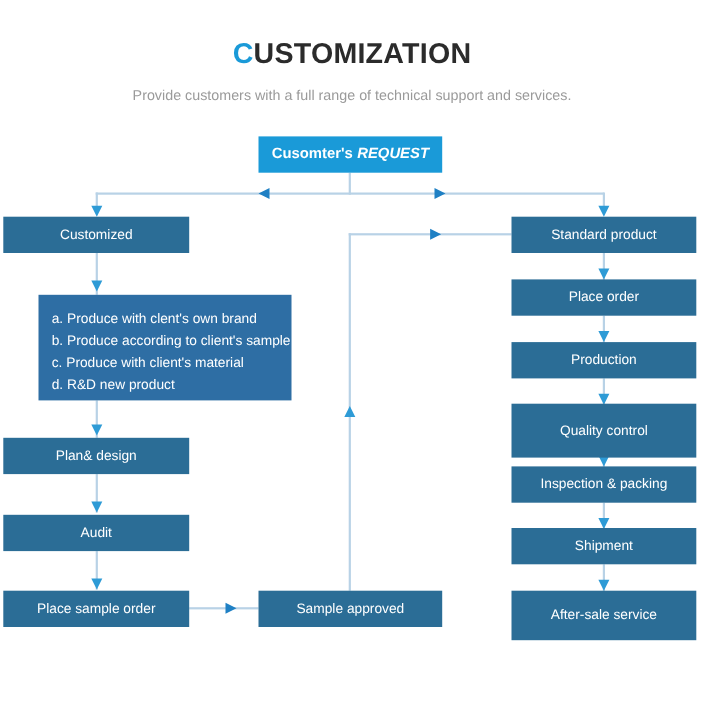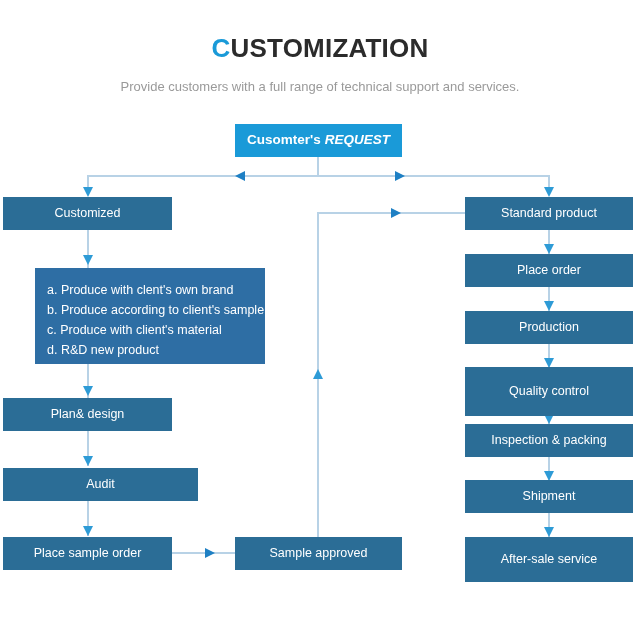--- a/index.html
+++ b/index.html
@@ -201,21 +201,21 @@
     <span class="row">a. Produce with clent's own brand</span>
     <span class="row">b. Produce according to client's sample</span>
     <span class="row">c. Produce with client's material</span>
     <span class="row">d. R&amp;D new product</span>
   </div>
 
   <div class="node" style="left:3px; top:398px; width:169px; height:33px;">
     <span>Plan&amp; design</span>
   </div>
 
-  <div class="node" style="left:3px; top:468px; width:195px; height:33px;">
+  <div class="node" style="left:3px; top:468px; width:169px; height:33px;">
     <span>Audit</span>
   </div>
 
   <div class="node" style="left:3px; top:537px; width:169px; height:33px;">
     <span>Place sample order</span>
   </div>
 
   <div class="node" style="left:235px; top:537px; width:167px; height:33px;">
     <span>Sample approved</span>
   </div>

